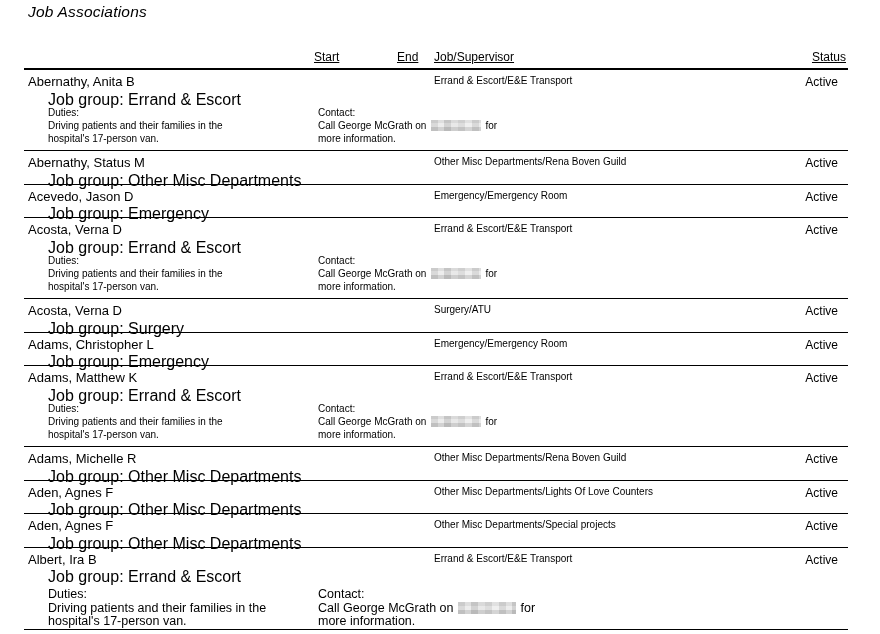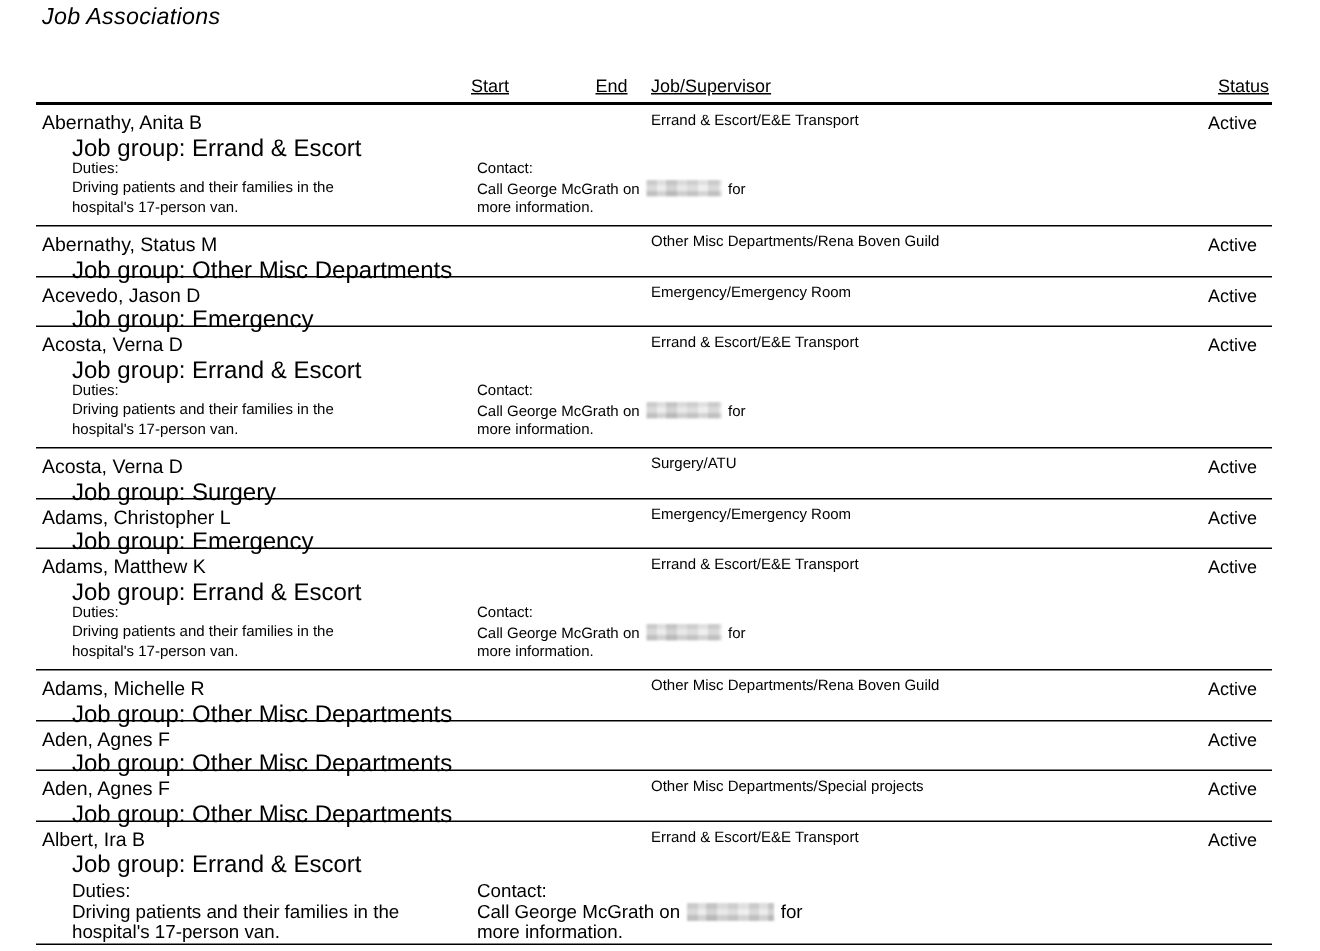--- a/index.html
+++ b/index.html
@@ -131,20 +131,21 @@
         <div class="small contact-l2">more information.</div>
       </div>
       <div class="row">
         <div class="name">Adams, Michelle R</div>
         <div class="jobsup">Other Misc Departments/Rena Boven Guild</div>
         <div class="status">Active</div>
         <div class="jobgroup">Job group: Other Misc Departments</div>
       </div>
       <div class="row">
         <div class="name">Aden, Agnes F</div>
+        <div class="jobsup">Other Misc Departments/Lights Of Love Counters</div>
         <div class="status">Active</div>
         <div class="jobgroup">Job group: Other Misc Departments</div>
       </div>
       <div class="row">
         <div class="name">Aden, Agnes F</div>
         <div class="jobsup">Other Misc Departments/Special projects</div>
         <div class="status">Active</div>
         <div class="jobgroup">Job group: Other Misc Departments</div>
       </div>
       <div class="row tall large">

